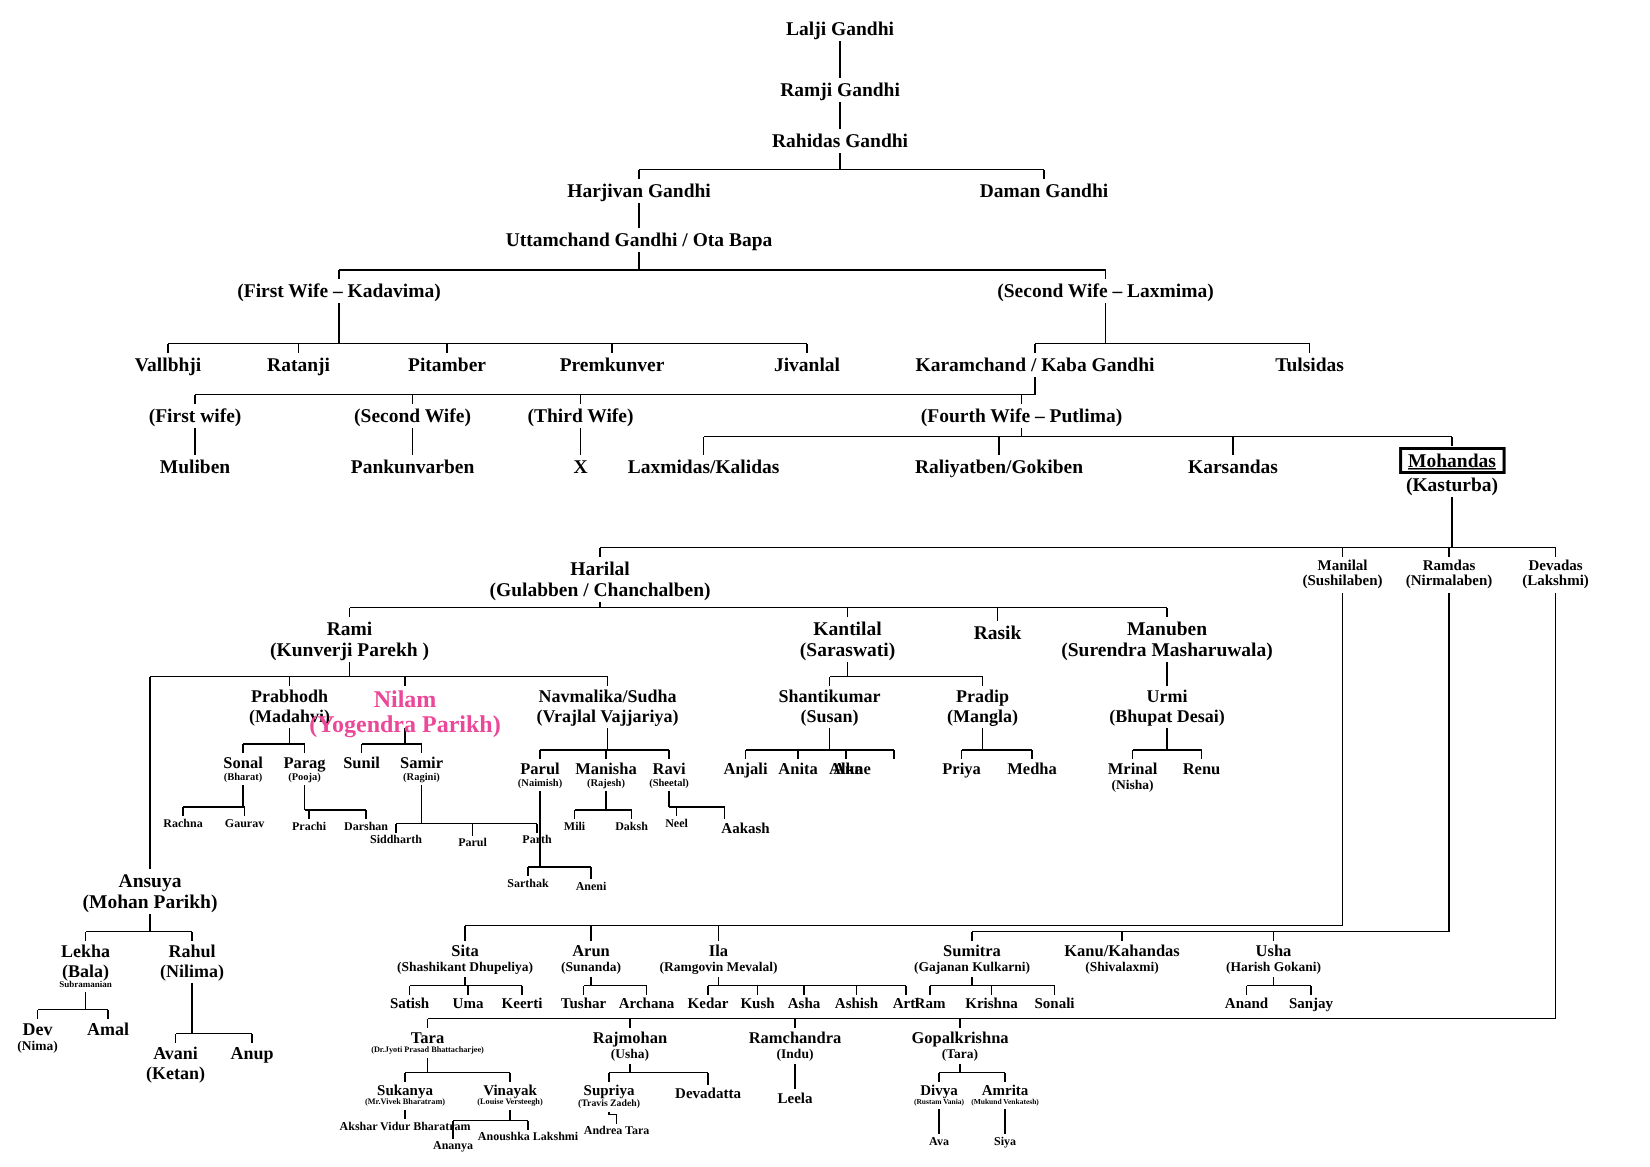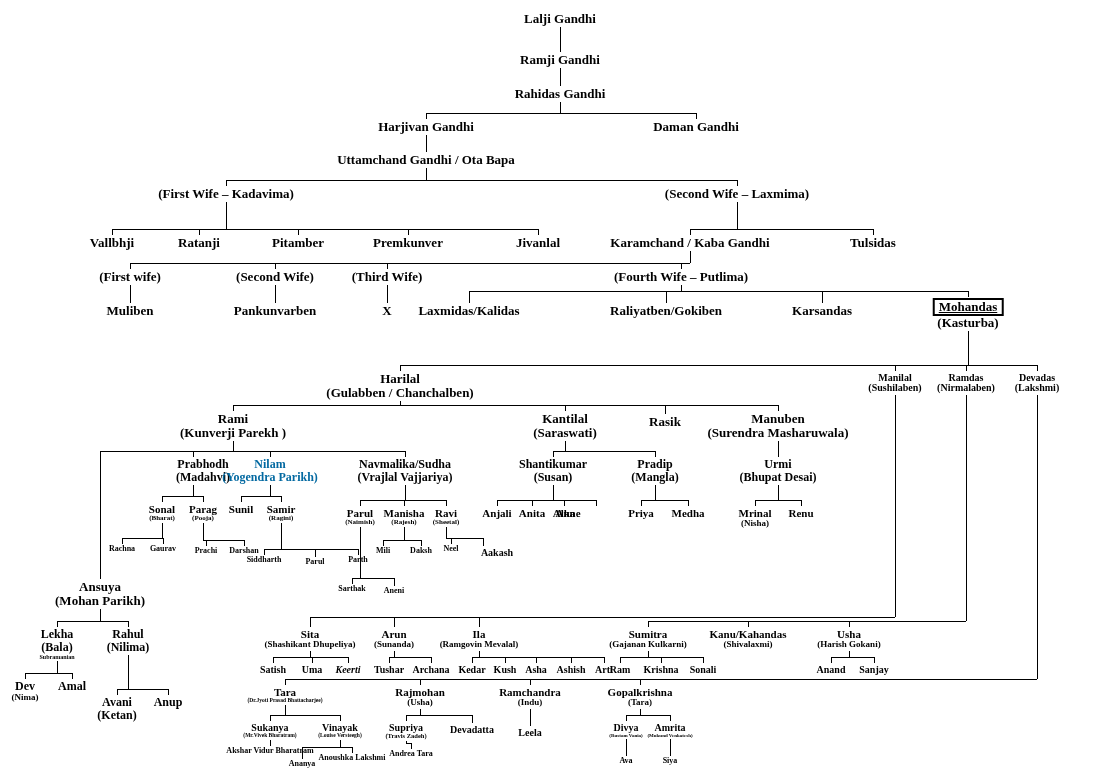--- a/index.html
+++ b/index.html
@@ -334,25 +334,25 @@
         <div class="nm">Kantilal</div>
         <div class="sub">(Saraswati)</div>
       </div>
       <div class="node" style="left: 665px; top: 415px; font-size: 13px; color: rgb(0, 0, 0);">
         <div class="nm">Rasik</div>
       </div>
       <div class="node" style="left: 778px; top: 412px; font-size: 13px; color: rgb(0, 0, 0);">
         <div class="nm">Manuben</div>
         <div class="sub">(Surendra Masharuwala)</div>
       </div>
-      <div class="node" style="left: 203px; top: 458px; font-size: 12px; color: rgb(0, 0, 0);">
+      <div class="node" style="left: 193px; top: 458px; font-size: 12px; color: rgb(0, 0, 0);">
         <div class="nm">Prabhodh</div>
         <div class="sub">(Madahvi)</div>
       </div>
-      <div class="node" style="left: 270px; top: 458px; font-size: 12px; color: #0369a1;">
+      <div class="node" style="left: 270px; top: 458px; font-size: 16px; color: #ec4899;">
         <div class="nm">Nilam</div>
         <div class="sub">(Yogendra Parikh)</div>
       </div>
       <div class="node" style="left: 405px; top: 458px; font-size: 12px; color: rgb(0, 0, 0);">
         <div class="nm">Navmalika/Sudha</div>
         <div class="sub">(Vrajlal Vajjariya)</div>
       </div>
       <div class="node" style="left: 553px; top: 458px; font-size: 12px; color: rgb(0, 0, 0);">
         <div class="nm">Shantikumar</div>
         <div class="sub">(Susan)</div>
@@ -494,21 +494,21 @@
       <div class="node" style="left: 479px; top: 628px; font-size: 11px; color: rgb(0, 0, 0);">
         <div class="nm">Ila</div>
         <div class="sub" style="font-size: 9px;">(Ramgovin Mevalal)</div>
       </div>
       <div class="node" style="left: 273px; top: 664px; font-size: 10px; color: rgb(0, 0, 0);">
         <div class="nm">Satish</div>
       </div>
       <div class="node" style="left: 312px; top: 664px; font-size: 10px; color: rgb(0, 0, 0);">
         <div class="nm">Uma</div>
       </div>
-      <div class="node" style="left: 348px; top: 664px; font-size: 10px; color: rgb(0, 0, 0); font-style: italic;">
+      <div class="node" style="left: 348px; top: 664px; font-size: 10px; color: rgb(0, 0, 0);">
         <div class="nm">Keerti</div>
       </div>
       <div class="node" style="left: 389px; top: 664px; font-size: 10px; color: rgb(0, 0, 0);">
         <div class="nm">Tushar</div>
       </div>
       <div class="node" style="left: 431px; top: 664px; font-size: 10px; color: rgb(0, 0, 0);">
         <div class="nm">Archana</div>
       </div>
       <div class="node" style="left: 472px; top: 664px; font-size: 10px; color: rgb(0, 0, 0);">
         <div class="nm">Kedar</div>

